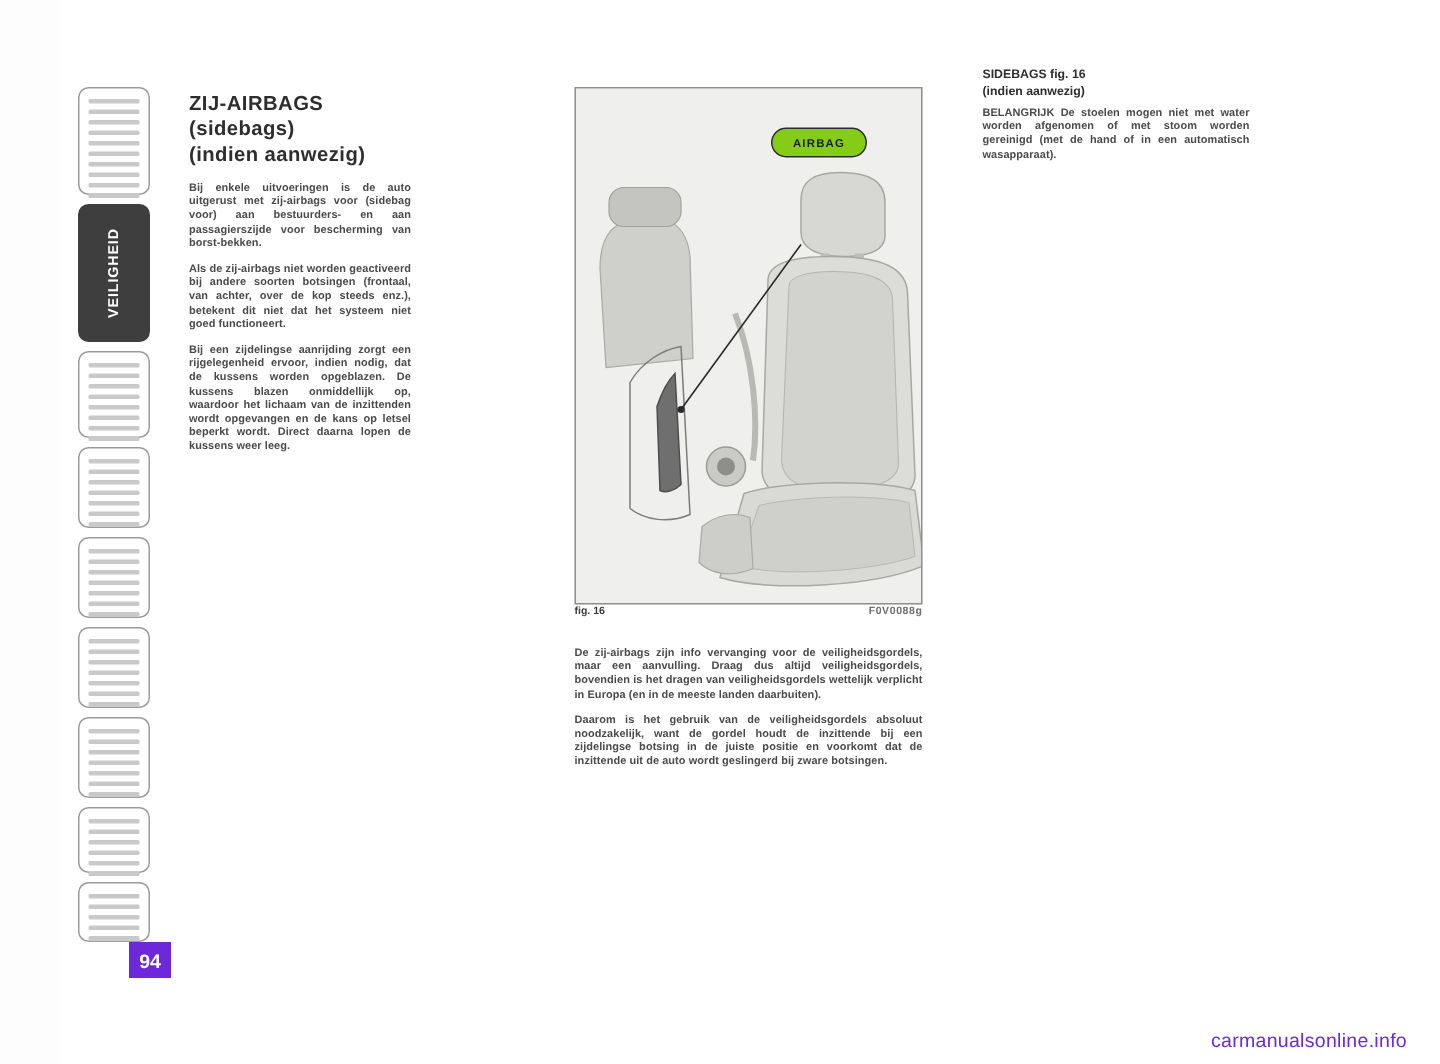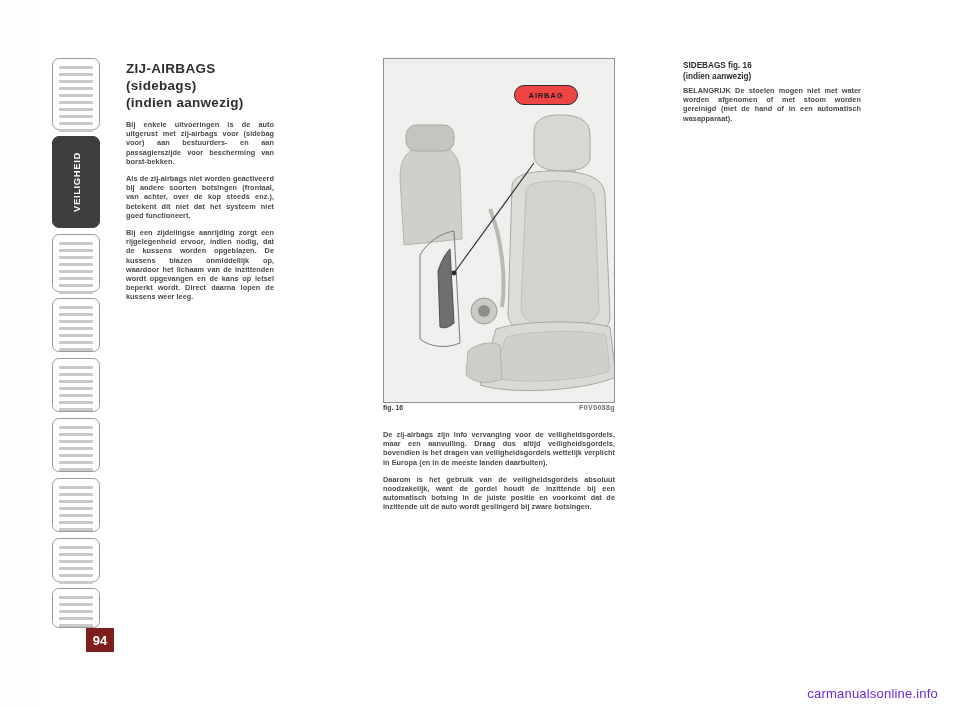--- a/index.html
+++ b/index.html
@@ -47,37 +47,37 @@
     font-size:9.5px;
     font-weight:bold;
     letter-spacing:0.6px;
     white-space:nowrap;
   }
 
   
   #pagenum {
     position:absolute; left:86px; top:628px;
     width:28px; height:24px;
-    background:#7f1d1d;
+    background:#6d28d9;
     color:#ffffff;
     font-size:13px; font-weight:bold;
     display:flex; align-items:center; justify-content:center;
   }
 
   
   .col {
     position:absolute;
     font-size:7.4px;
     line-height:9.1px;
     color:#3b3b3b;
     text-align:justify;
   }
   #col1 { left:126px; top:60px; width:148px; }
   #col2 { left:383px; top:430px; width:232px; }
-  #col3 { left:655px; top:60px; width:178px;margin-left:28px; }
+  #col3 { left:655px; top:44px; width:178px; }
 
   h1.title {
     font-size:13.5px;
     font-weight:bold;
     color:#2e2e2e;
     margin:0 0 2px 0;
     letter-spacing:0.3px;
     line-height:17px;
   }
   h1.title .sub { display:block; font-weight:bold; }
@@ -107,21 +107,21 @@
     font-size:7px; font-weight:bold; color:#3b3b3b;
     display:flex; justify-content:space-between;
   }
   #figcap .code { color:#6d6d6d; letter-spacing:0.4px; }
 
   
   .callout-box {
     position:absolute;
     border:1px solid #2c2c2c;
     border-radius:11px;
-    background:#ef4444;
+    background:#84cc16;
     color:#1d1d1d;
     font-size:7.6px;
     font-weight:bold;
     letter-spacing:0.8px;
     display:flex; align-items:center; justify-content:center;
   }
 
   
   #watermark {
     position:absolute; right:22px; bottom:8px;
@@ -307,21 +307,21 @@
     </div>
   </div>
 
   <div id="figcap">
     <span>fig. 16</span>
     <span class="code">F0V0088g</span>
   </div>
 
   <div class="col" id="col2">
     <p class="para">De zij-airbags zijn info vervanging voor de veiligheidsgordels, maar een aanvulling. Draag dus altijd veiligheidsgordels, bovendien is het dragen van veiligheidsgordels wettelijk verplicht in Europa (en in de meeste landen daarbuiten).</p>
-    <p class="para">Daarom is het gebruik van de veiligheidsgordels absoluut noodzakelijk, want de gordel houdt de inzittende bij een automatisch botsing in de juiste positie en voorkomt dat de inzittende uit de auto wordt geslingerd bij zware botsingen.</p>
+    <p class="para">Daarom is het gebruik van de veiligheidsgordels absoluut noodzakelijk, want de gordel houdt de inzittende bij een zijdelingse botsing in de juiste positie en voorkomt dat de inzittende uit de auto wordt geslingerd bij zware botsingen.</p>
   </div>
 
   <div class="col" id="col3">
     <div class="subhead">
       <span>SIDEBAGS fig. 16</span><br>
       <span>(indien aanwezig)</span>
     </div>
     <p class="para">BELANGRIJK De stoelen mogen niet met water worden afgenomen of met stoom worden gereinigd (met de hand of in een automatisch wasapparaat).</p>
   </div>
 

